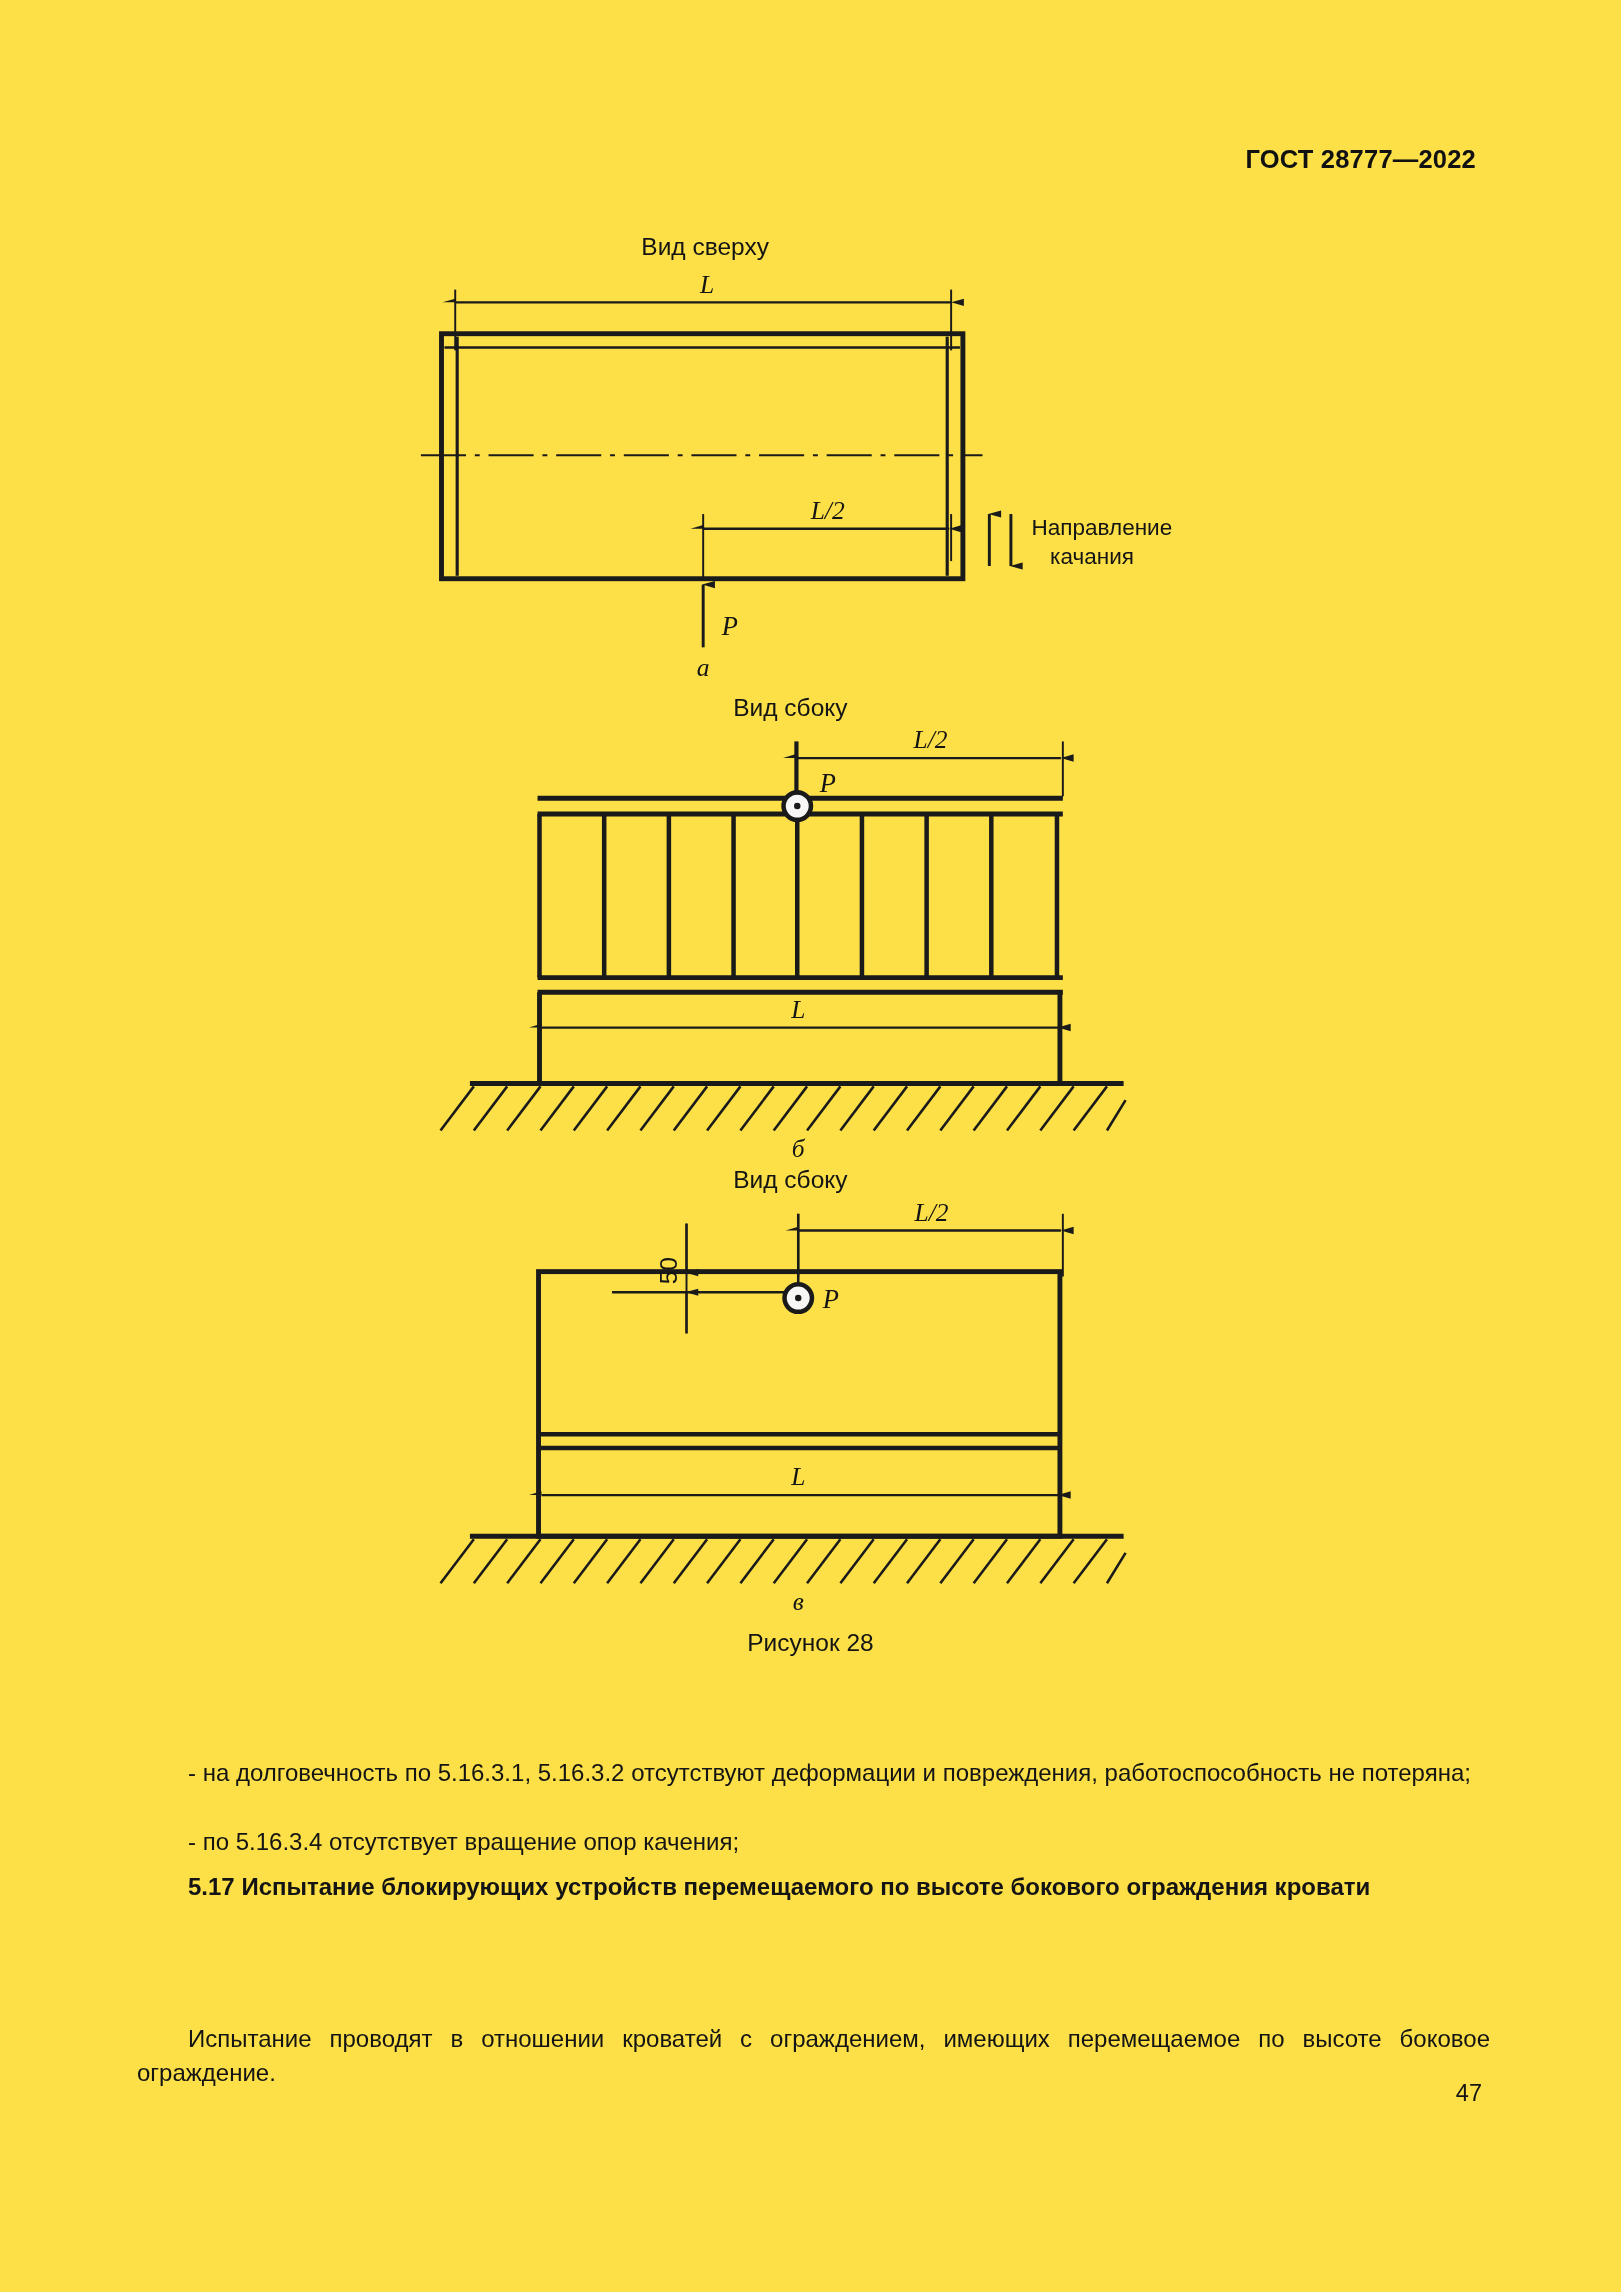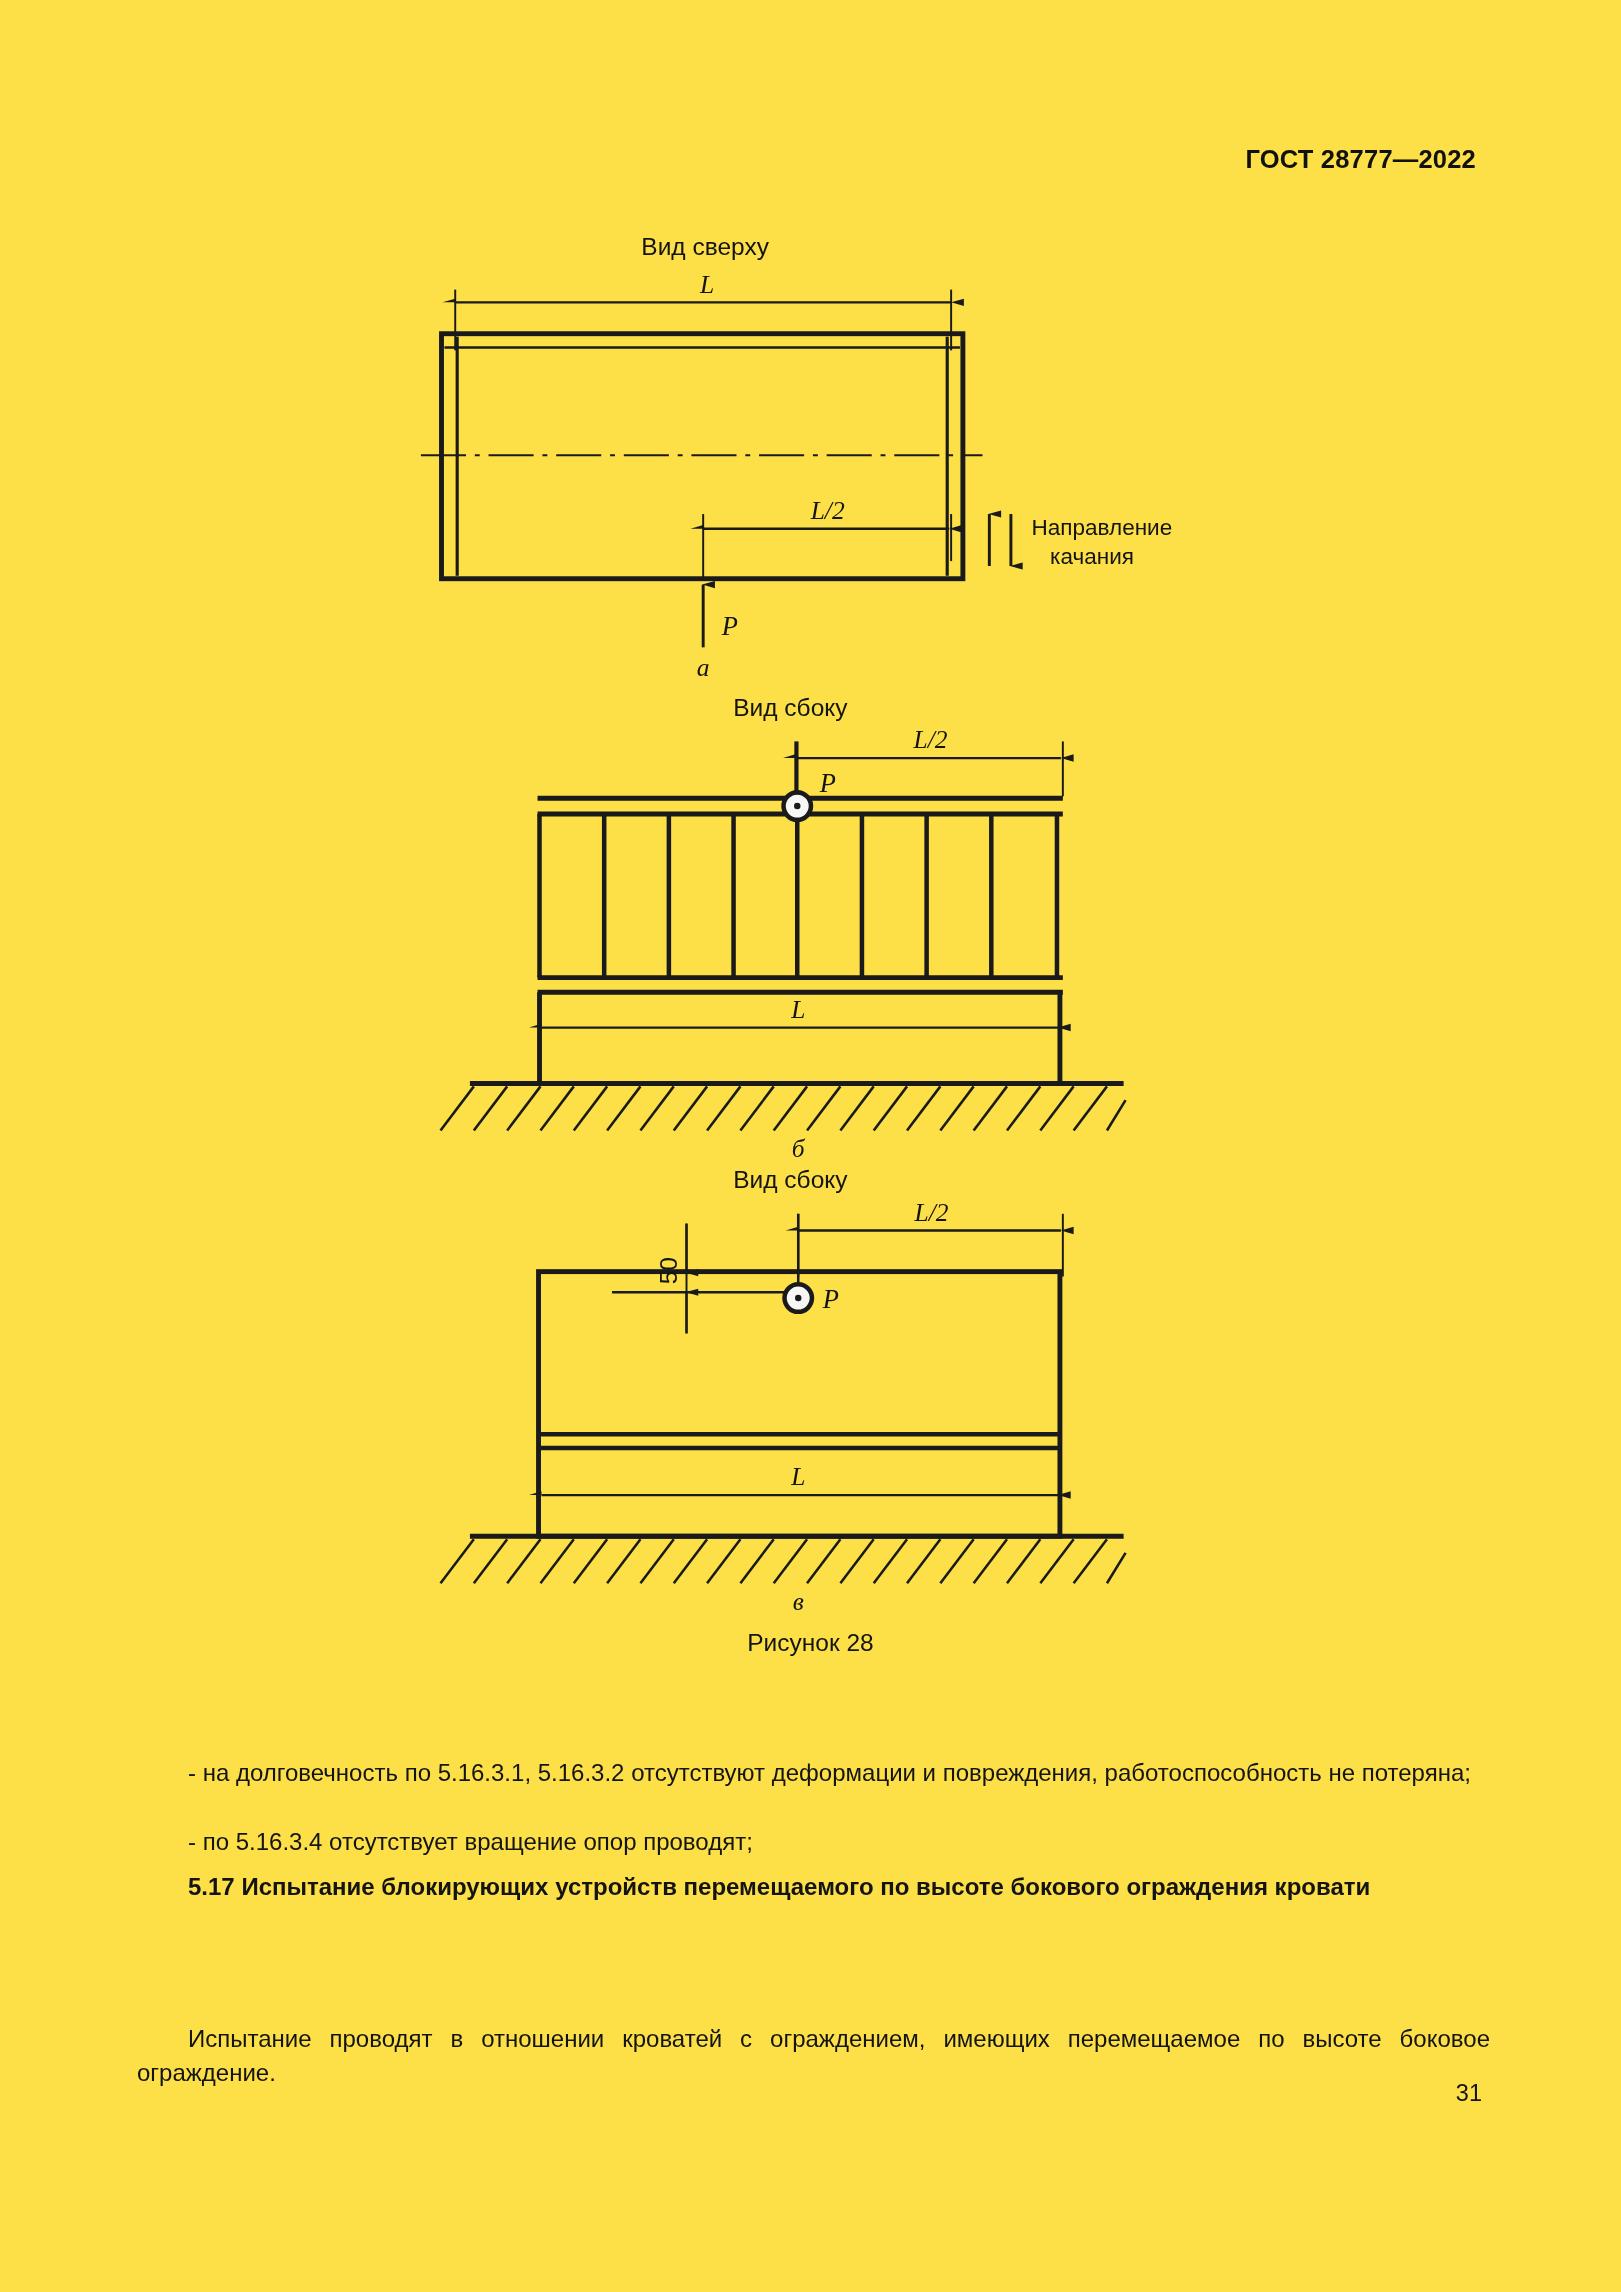--- a/index.html
+++ b/index.html
@@ -238,28 +238,28 @@
     <div style="position:absolute; left:0; top:1617px; width:1621px; text-align:center;
                 font-size:24.5px; color:#141414;">Рисунок 28</div>
   </div>
 
 
   <div class="body-block" style="top:1756px;">
     <p class="para indent">-  на долговечность по 5.16.3.1, 5.16.3.2 отсутствуют деформации и повреждения, работоспособность не потеряна;</p>
   </div>
 
   <div class="body-block" style="top:1825px;">
-    <p class="para indent">-  по 5.16.3.4 отсутствует вращение опор проводят;</p>
+    <p class="para indent">-  по 5.16.3.4 отсутствует вращение опор качения;</p>
   </div>
 
 
   <div class="body-block" style="top:1870px;">
     <p class="para indent heading">5.17  Испытание блокирующих устройств перемещаемого по высоте бокового ограждения кровати</p>
   </div>
 
   <div class="body-block" style="top:2022px;">
     <p class="para indent">Испытание проводят в отношении кроватей с ограждением, имеющих перемещаемое по высоте боковое ограждение.</p>
   </div>
 
-  <div class="page-no">31</div>
+  <div class="page-no">47</div>
 
 </div>
 
 
 </body></html>

